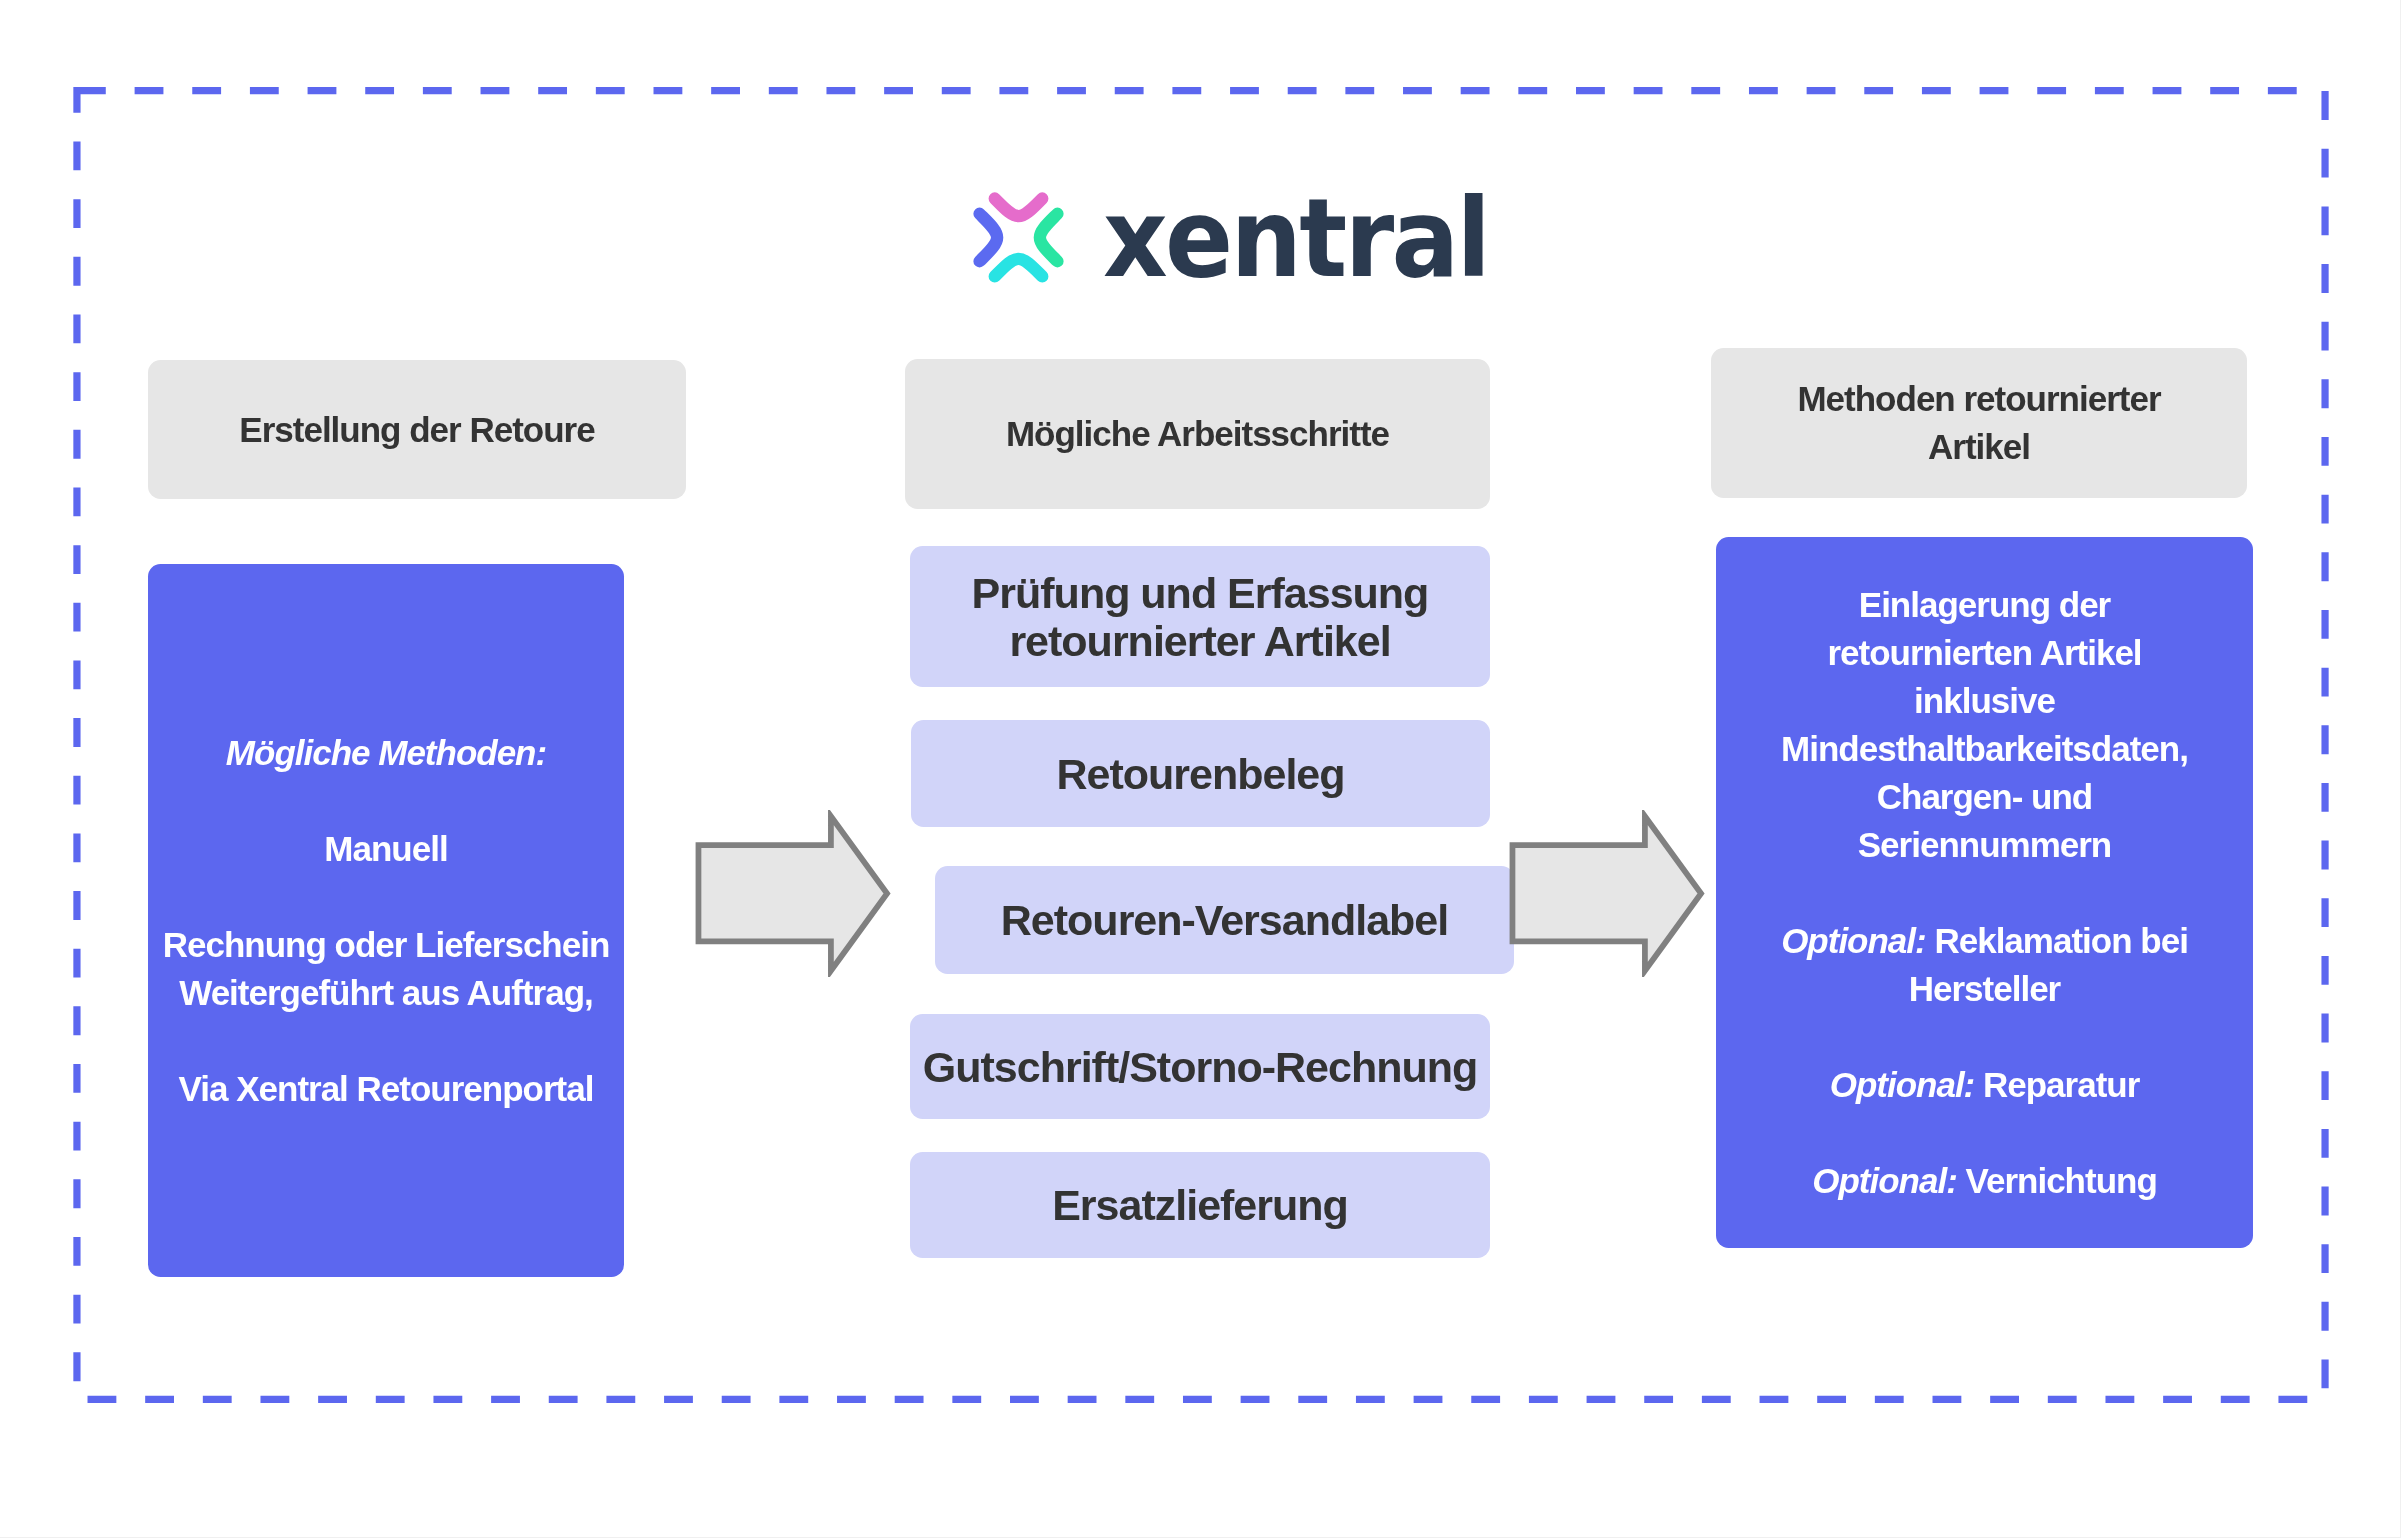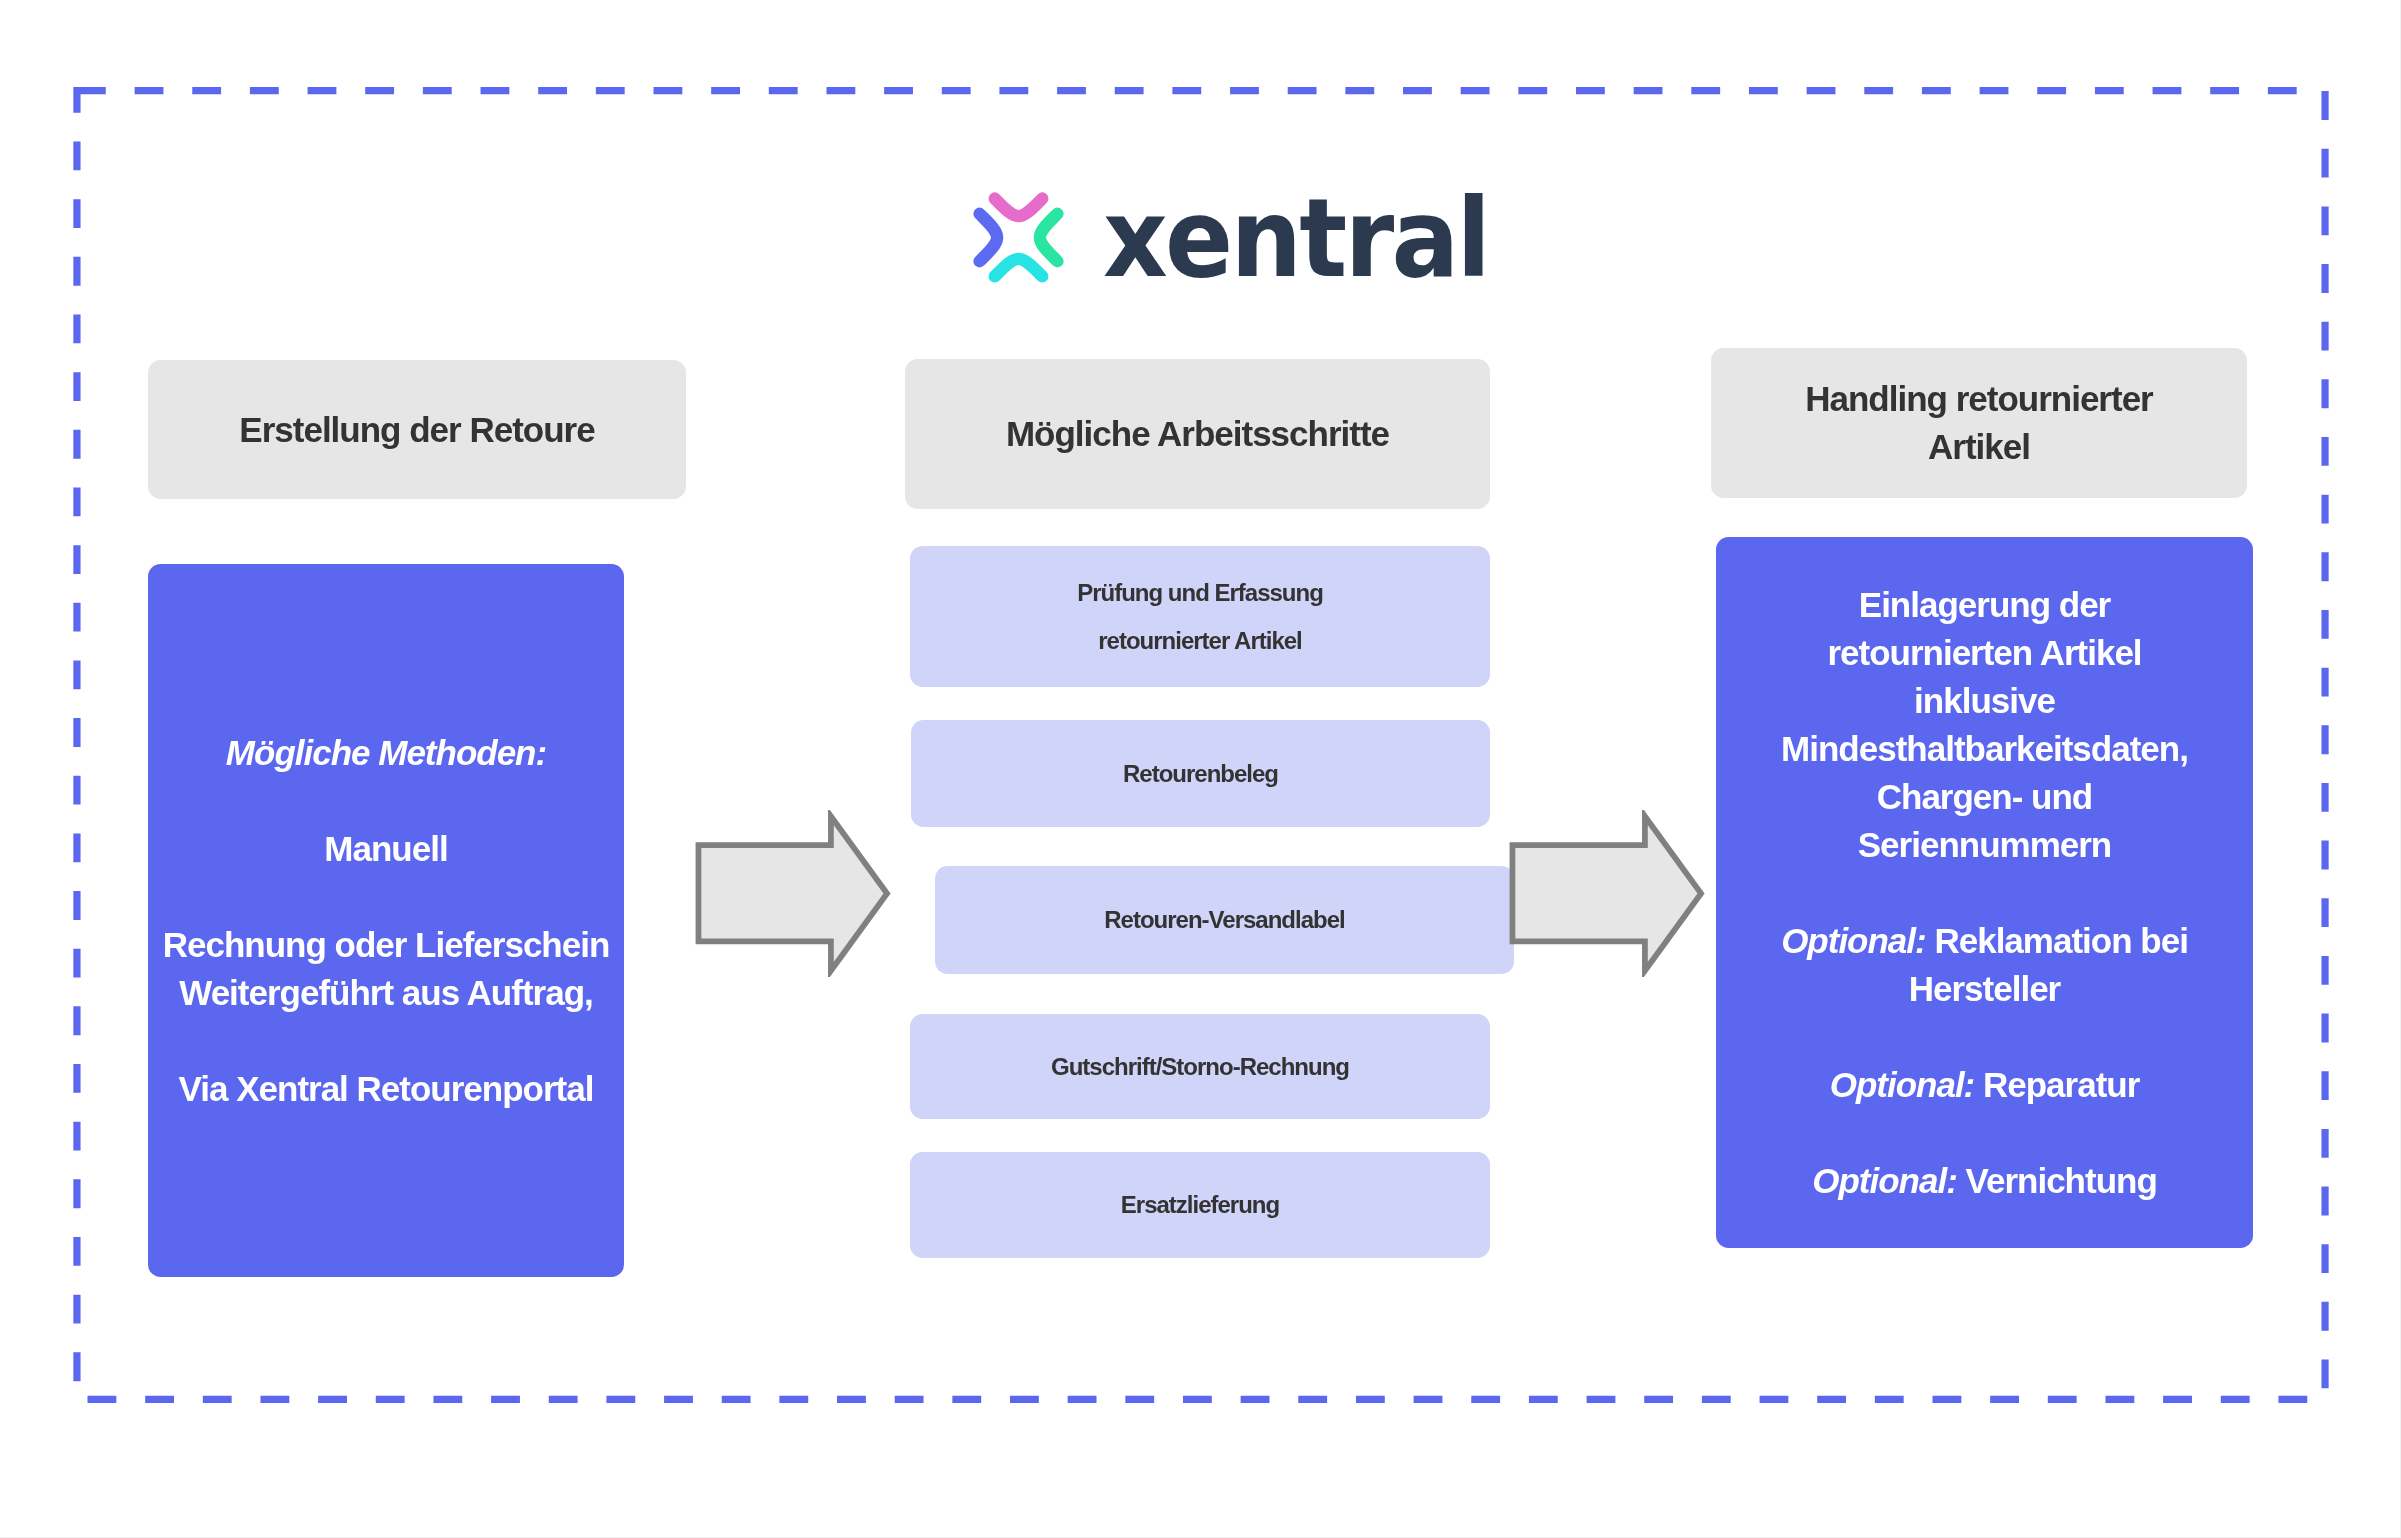--- a/index.html
+++ b/index.html
@@ -14,21 +14,21 @@
   .logo { position: absolute; left: 971px; top: 188px; height: 101px; width: 452px; }
   .logo-mark { position: absolute; left: 0; top: 2.4px; width: 95px; height: 95px; }
   .logo-word { position: absolute; left: 132px; top: 0; font-family: "DejaVu Sans", sans-serif;
                font-weight: bold; font-size: 108px; line-height: 101px; color: #2b3a4f;
                letter-spacing: -2.9px; transform: scaleX(0.93); transform-origin: left center; }
 
   .box { position: absolute; display: flex; align-items: center; justify-content: center;
          text-align: center; box-sizing: border-box; border-radius: 12.5px;
          font-weight: bold; letter-spacing: -1px; }
   .hdr { background: #e6e6e6; color: #333333; font-size: 35px; line-height: 48px; }
-  .step { background: #d1d4f9; color: #333333; font-size: 24px; line-height: 48px; }
+  .step { background: #d1d4f9; color: #333333; font-size: 43px; line-height: 48px; }
   .main { background: #5c67ef; color: #ffffff; font-size: 35px; line-height: 48px; flex-direction: column; }
   .main .line { display: block; min-height: 48px; white-space: nowrap; }
   .main .em { font-style: italic; }
 
   .arrow { position: absolute; }
 </style>
 </head>
 <body>
 
 <div class="page-edge-r"></div>
@@ -88,21 +88,21 @@
 </div>
 <div class="box step" style="left:910px; top:1152px; width:580px; height:106px;">
   <span>Ersatzlieferung</span>
 </div>
 
 <svg class="arrow" style="left:1506px; top:810px;" width="202" height="167" viewBox="0 0 420 348">
   <polygon points="13,73 289,73 289,13 406,174 289,335 289,274 13,274" fill="#e6e6e6" stroke="#808080" stroke-width="12" stroke-linejoin="miter"></polygon>
 </svg>
 
 <div class="box hdr" style="left:1711px; top:348px; width:536px; height:150px; flex-direction:column;">
-  <span>Handling retournierter</span>
+  <span>Methoden retournierter</span>
   <span>Artikel</span>
 </div>
 
 <div class="box main" style="left:1716px; top:537px; width:537px; height:711px;">
   <span class="line">Einlagerung der</span>
   <span class="line">retournierten Artikel</span>
   <span class="line">inklusive</span>
   <span class="line">Mindesthaltbarkeitsdaten,</span>
   <span class="line">Chargen- und</span>
   <span class="line">Seriennummern</span>

